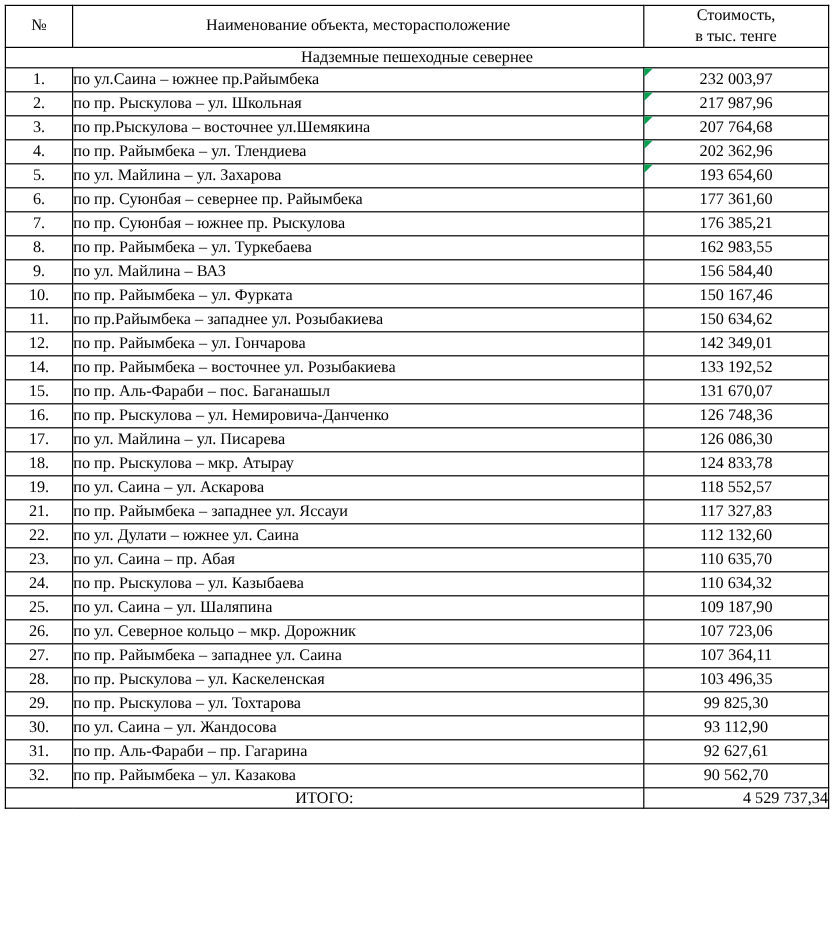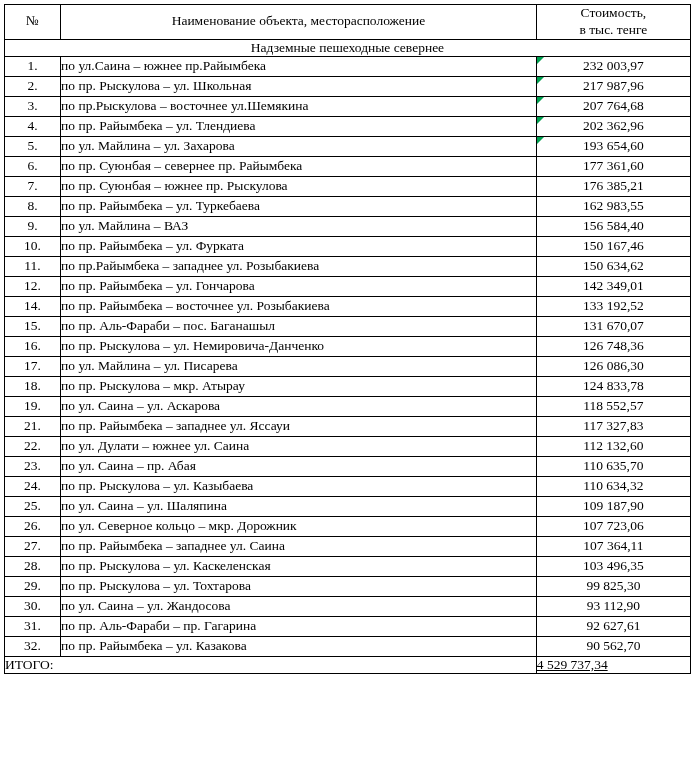--- a/index.html
+++ b/index.html
@@ -65,27 +65,26 @@
   }
   td.cost {
     text-align: center;
     padding: 2px 6px 2px 0;
     font-size: 13.5px;
   }
   .total-row td {
     font-weight: bold;
   }
   td.total-label {
-    text-align: left;
+    text-align: center;
     padding: 3px 0 3px 6px;
   }
   td.total-value {
-    text-align: left;
+    text-align: right;
     padding: 3px 6px 3px 0;
-    text-decoration: underline;
   }
   
   td.cost { position: relative; }
   td.cost .marker {
     position: absolute;
     top: 0;
     left: 0;
     width: 0;
     height: 0;
     border-top: 7px solid #00a050;

